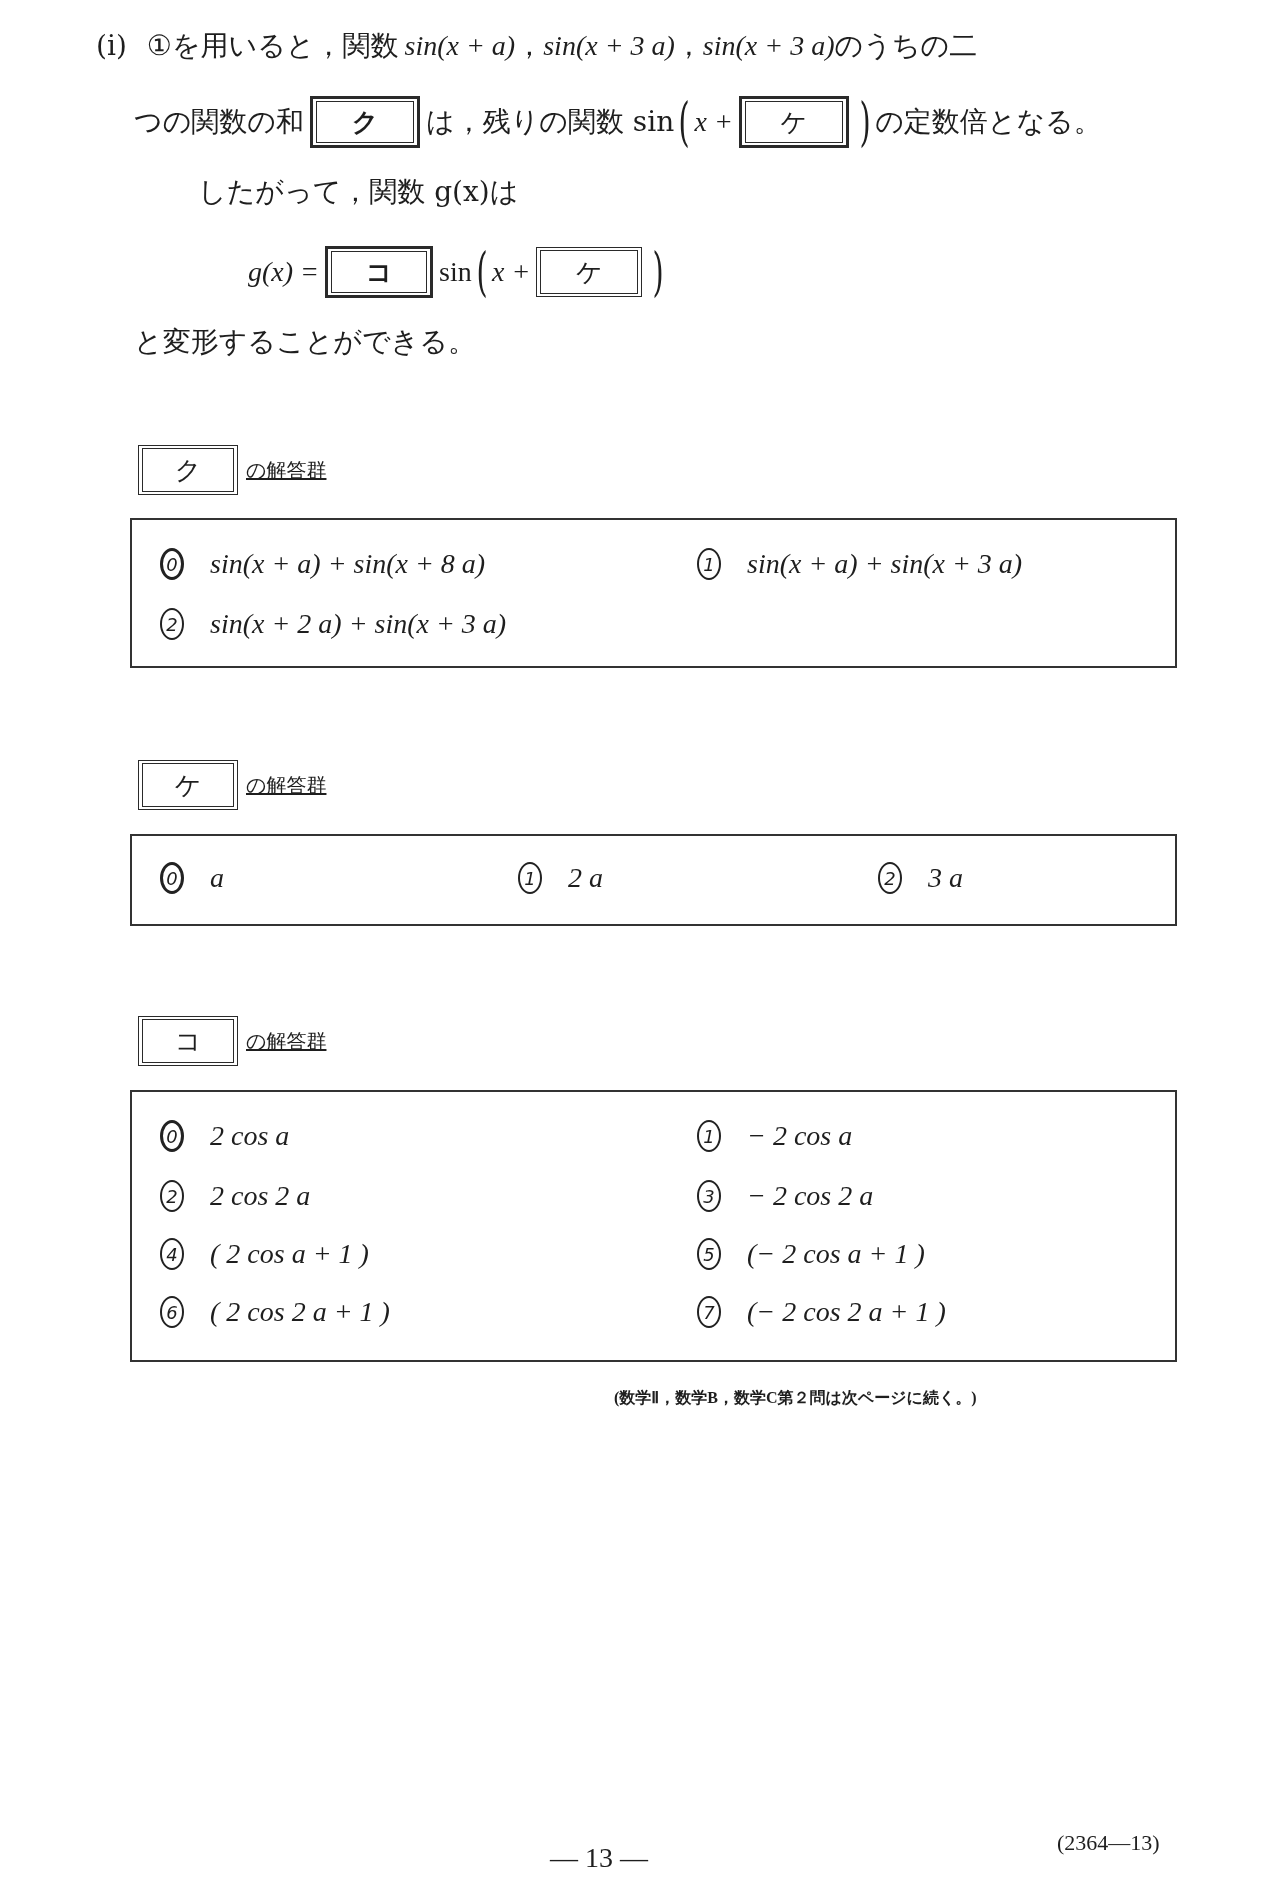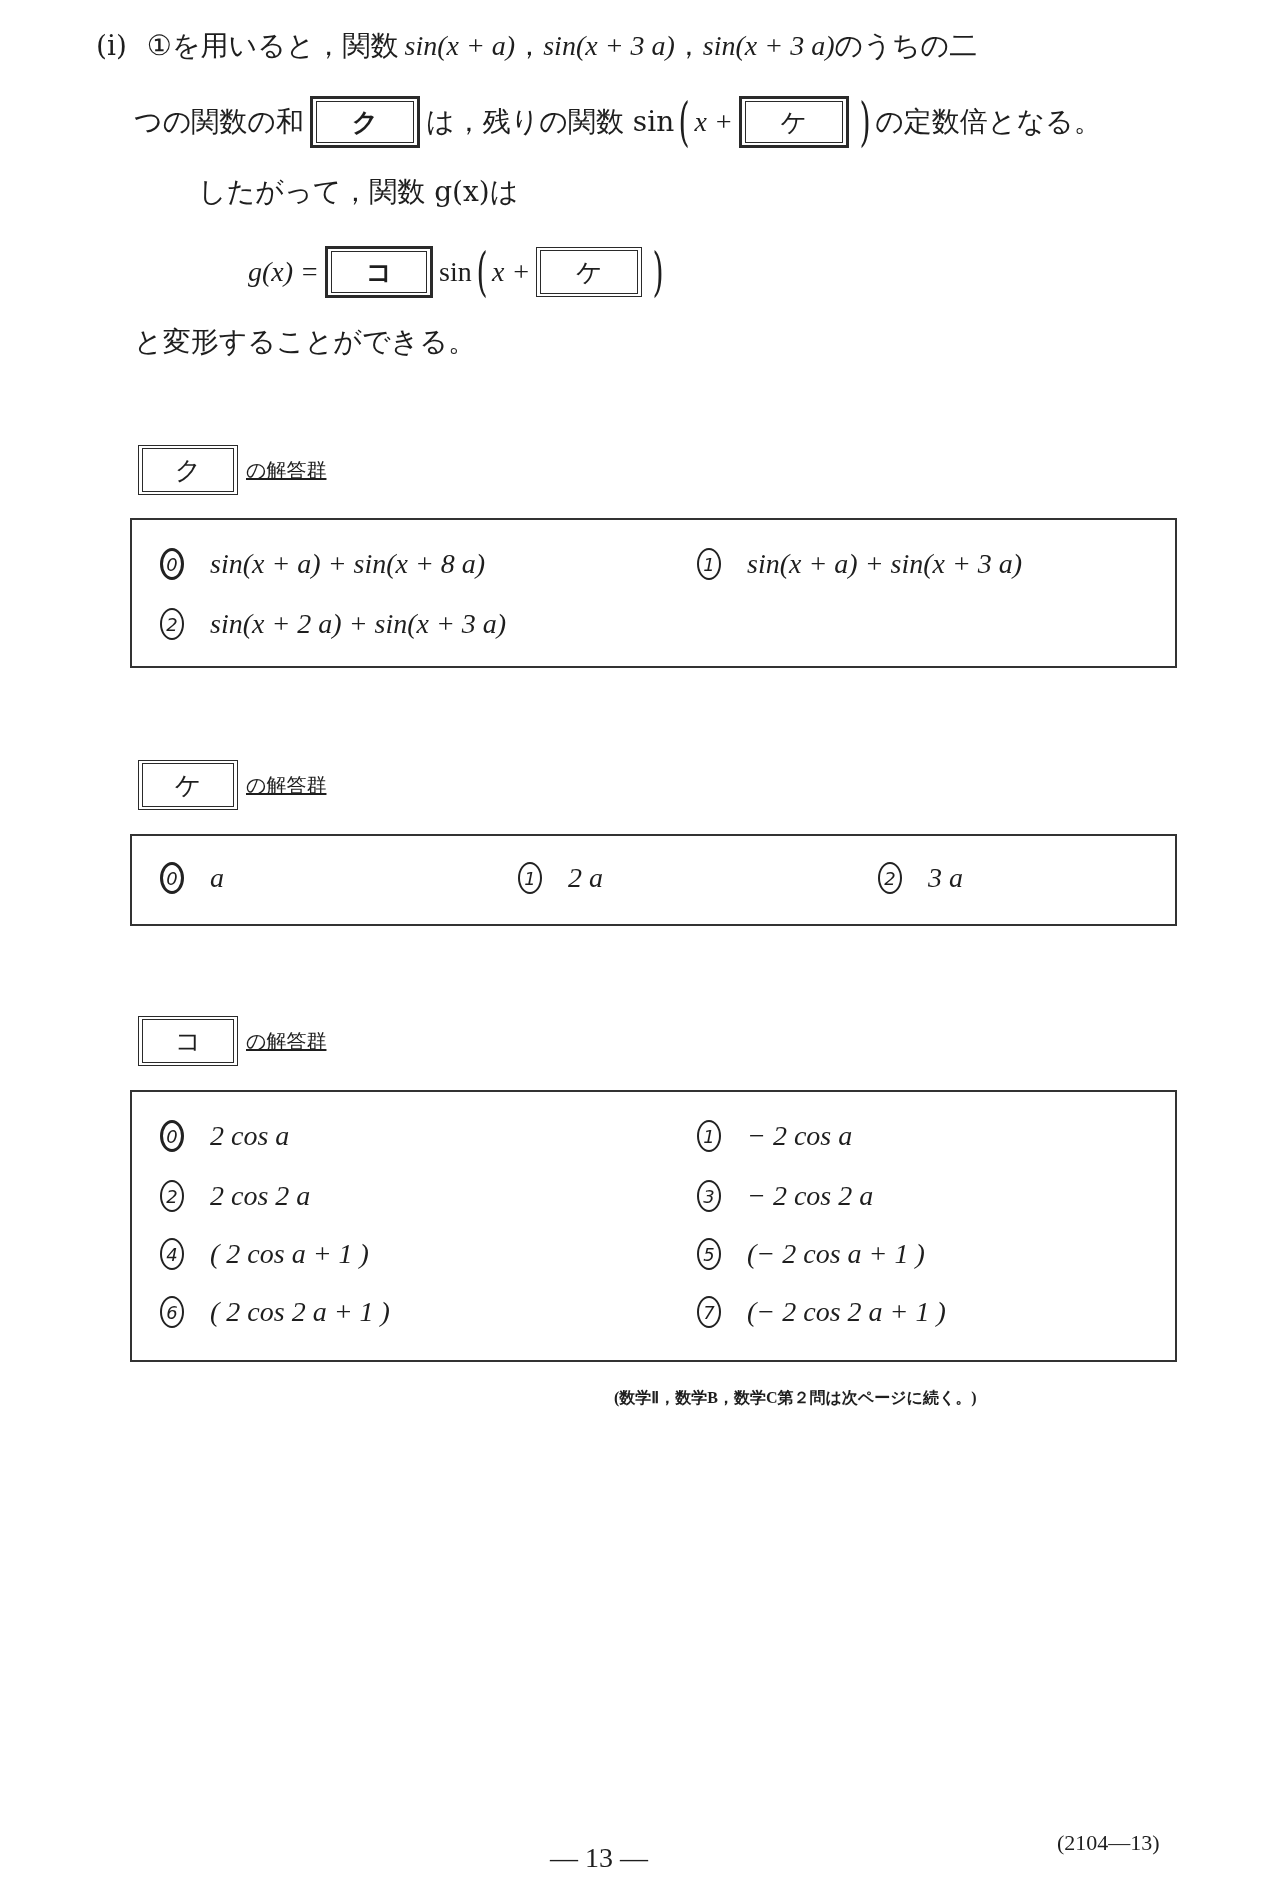--- a/index.html
+++ b/index.html
@@ -167,13 +167,13 @@
   <span>( 2 cos 2 a + 1 )</span>
 </div>
 <div class="opt m it" style="left:697px; top:1296px;">
   <span class="num">7</span>
   <span>(− 2 cos 2 a + 1 )</span>
 </div>
 
 <div class="abs footer-note" style="left:614px; top:1388px;">(数学Ⅱ，数学B，数学C第２問は次ページに続く。)</div>
 
 <div class="abs pg m" style="left:550px; top:1826px;margin-top:16px;">— 13 —</div>
-<div class="abs code m" style="left:1057px; top:1830px;">(2104—13)</div>
+<div class="abs code m" style="left:1057px; top:1830px;">(2364—13)</div>
 
 </body></html>

